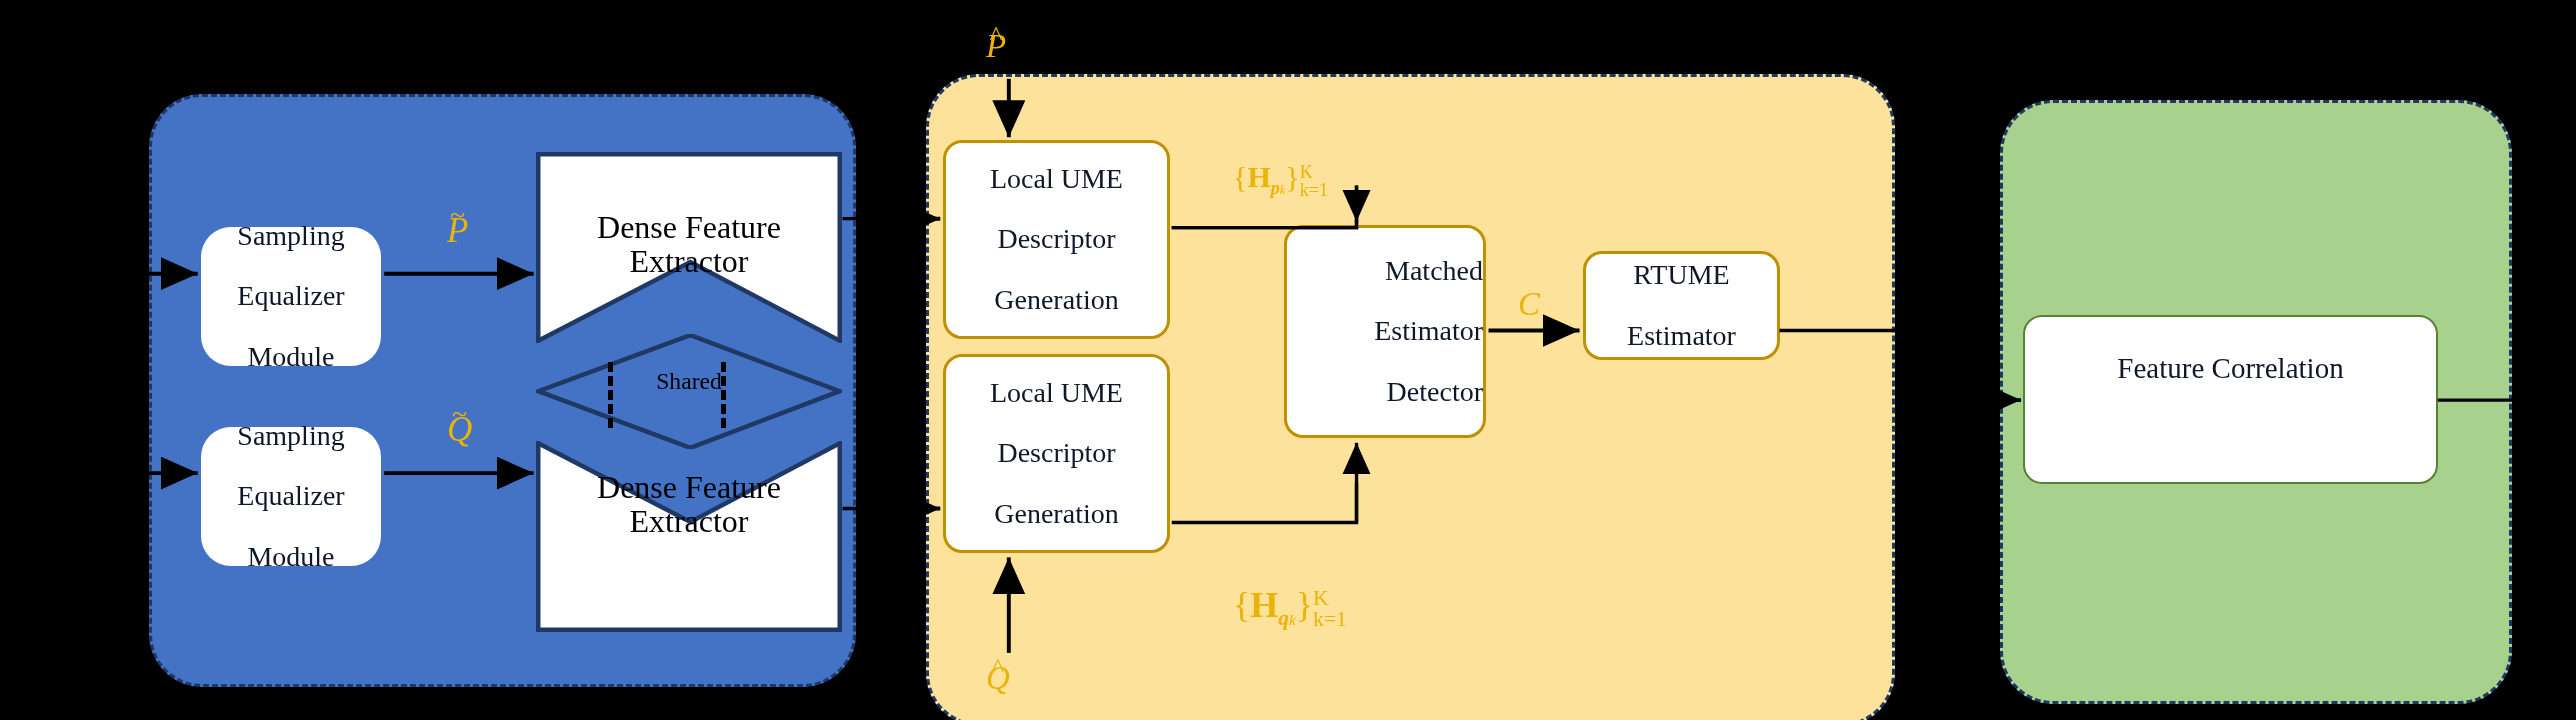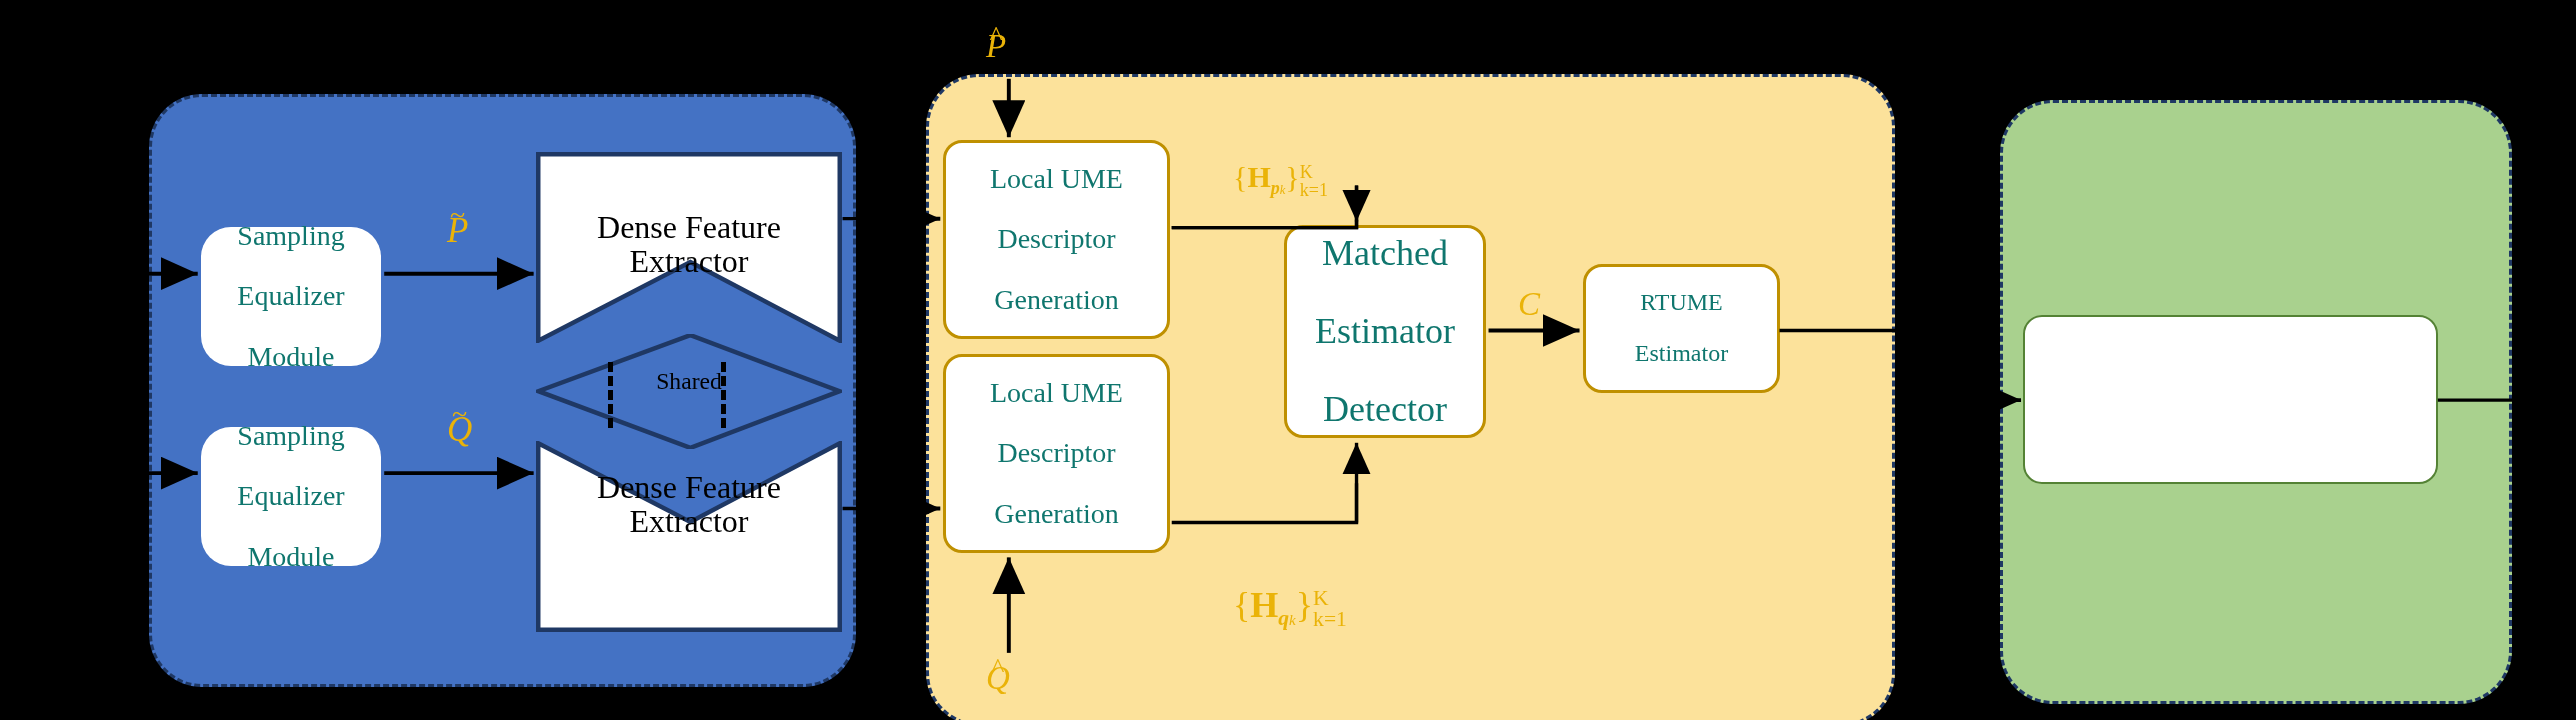--- a/index.html
+++ b/index.html
@@ -19,21 +19,21 @@
   #panel-blue{left:149px;top:94px;width:707px;height:593px;background:#4472C4;}
   #panel-yellow{left:926px;top:74px;width:969px;height:652px;background:#FCE29B;}
   #panel-green{left:2000px;top:100px;width:512px;height:604px;background:#A9D18E;}
 
   
   .box{
     position:absolute;box-sizing:border-box;
     background:#FFFFFF;
     display:flex;align-items:center;justify-content:center;
     text-align:center;
-    color:#0f766e;
+    color:#0f172a;
     line-height:1.08;
     z-index:6;
   }
   .box span{display:block;width:100%;}
   .box-plain{border-radius:30px;border:none;}
   .box-gold{border-radius:19px;border:3.4px solid #BF9000;}
   .box-green{border-radius:19px;border:2.8px solid #548235;}
 
   
   #sem-1{left:201px;top:227px;width:180px;height:139px;font-size:28px;}
@@ -61,22 +61,22 @@
   }
   .dashline{
     position:absolute;width:0;border-left:5px dashed #000;height:66px;z-index:8;
   }
   #dashline-l{left:608px;top:362px;}
   #dashline-r{left:721px;top:362px;}
 
   
   #lume-1{left:943px;top:140px;width:227px;height:199px;font-size:28px;}
   #lume-2{left:943px;top:354px;width:227px;height:199px;font-size:28px;}
-  #mmd{left:1284px;top:225px;width:202px;height:213px;font-size:36px;}
-  #rtume{left:1583px;top:264px;width:197px;height:129px;font-size:24px;}
+  #mmd{left:1284px;top:225px;width:202px;height:213px;font-size:28px;text-align:right;}
+  #rtume{left:1583px;top:251px;width:197px;height:109px;font-size:28px;}
 
   
   #fcht{left:2023px;top:315px;width:415px;height:169px;font-size:29px;}
 
   
   .label{position:absolute;color:#eab308;z-index:9;white-space:nowrap;}
   .scriptcal{font-family:"Liberation Serif","DejaVu Serif",serif;font-style:italic;}
   #lab-ptilde{left:447px;top:211px;font-size:35px;}
   #lab-qtilde{left:447px;top:410px;font-size:35px;}
   #lab-phat{left:986px;top:28px;font-size:33px;}
@@ -223,21 +223,21 @@
 </div>
 
 <div class="label" id="lab-c">
   <span class="scriptcal">C</span>
 </div>
 
 <div class="panel" id="panel-green"></div>
 
 <div class="box box-green" id="fcht">
   <span>
-    <br>
+    <span>Feature Correlation</span><br>
     <br>
   </span>
 </div>
 
 <svg class="wires" viewBox="0 0 4586 1283" width="2576" height="721">
   <defs>
     <marker id="ah" markerWidth="11" markerHeight="11" refX="9.4" refY="4.2" orient="auto" markerUnits="strokeWidth">
       <path d="M0,0 L9.4,4.2 L0,8.4 z" fill="#000000"></path>
     </marker>
   </defs>

